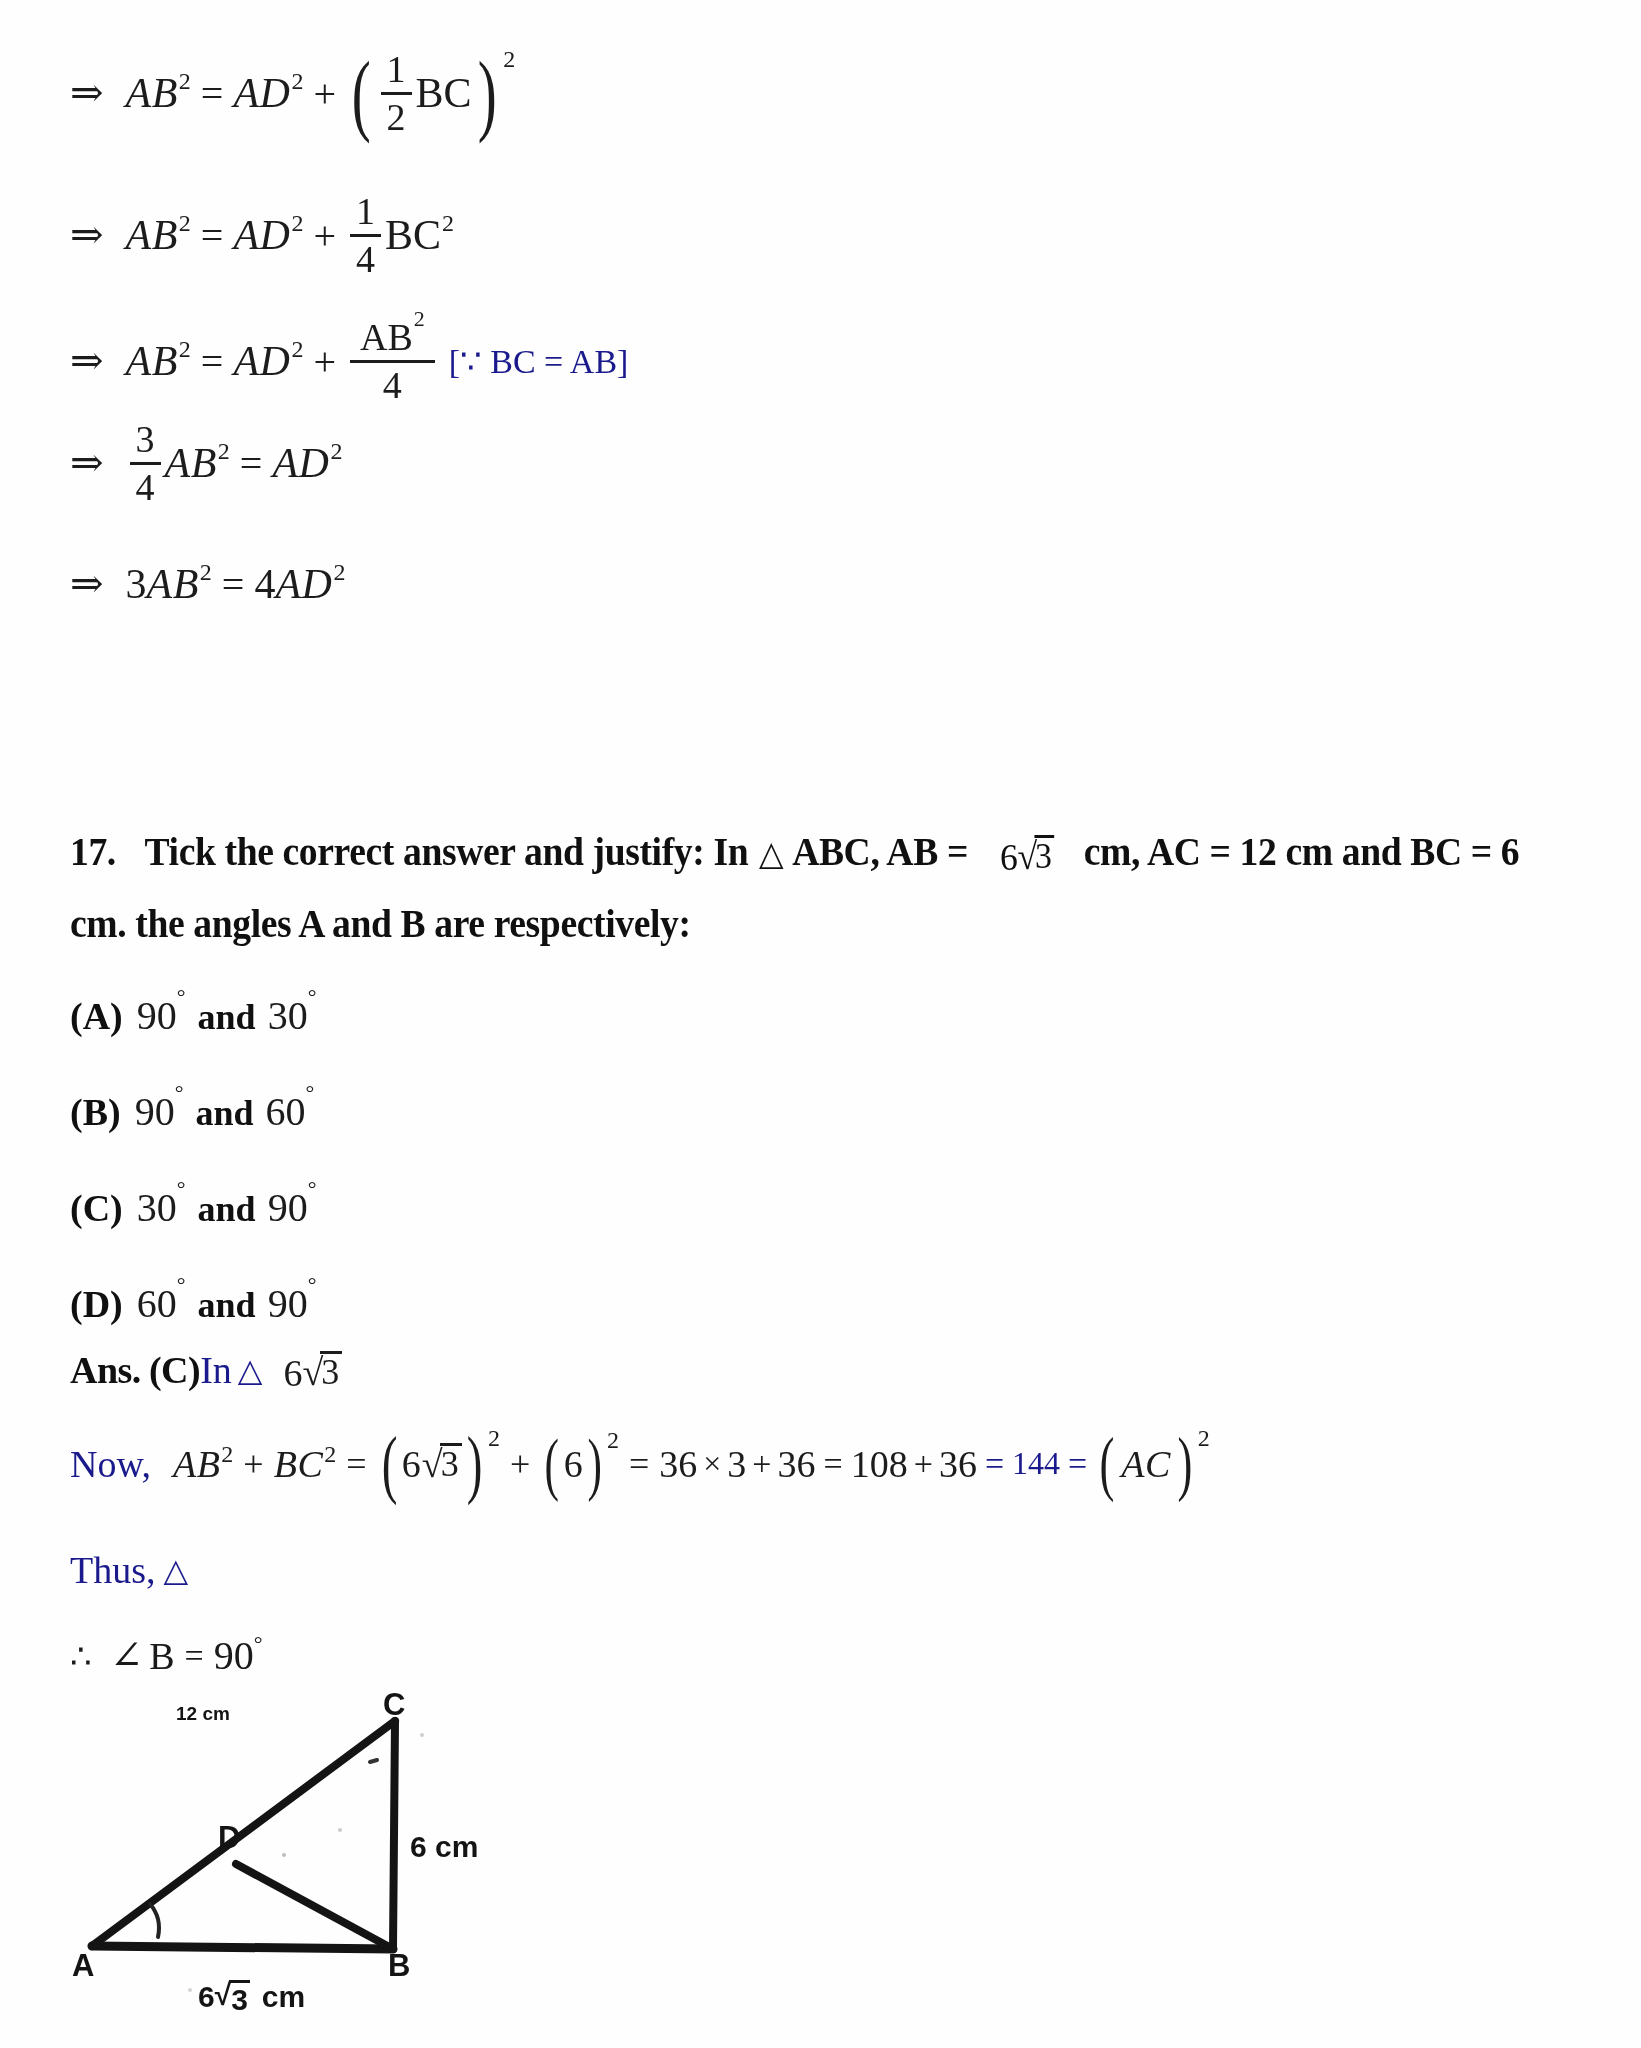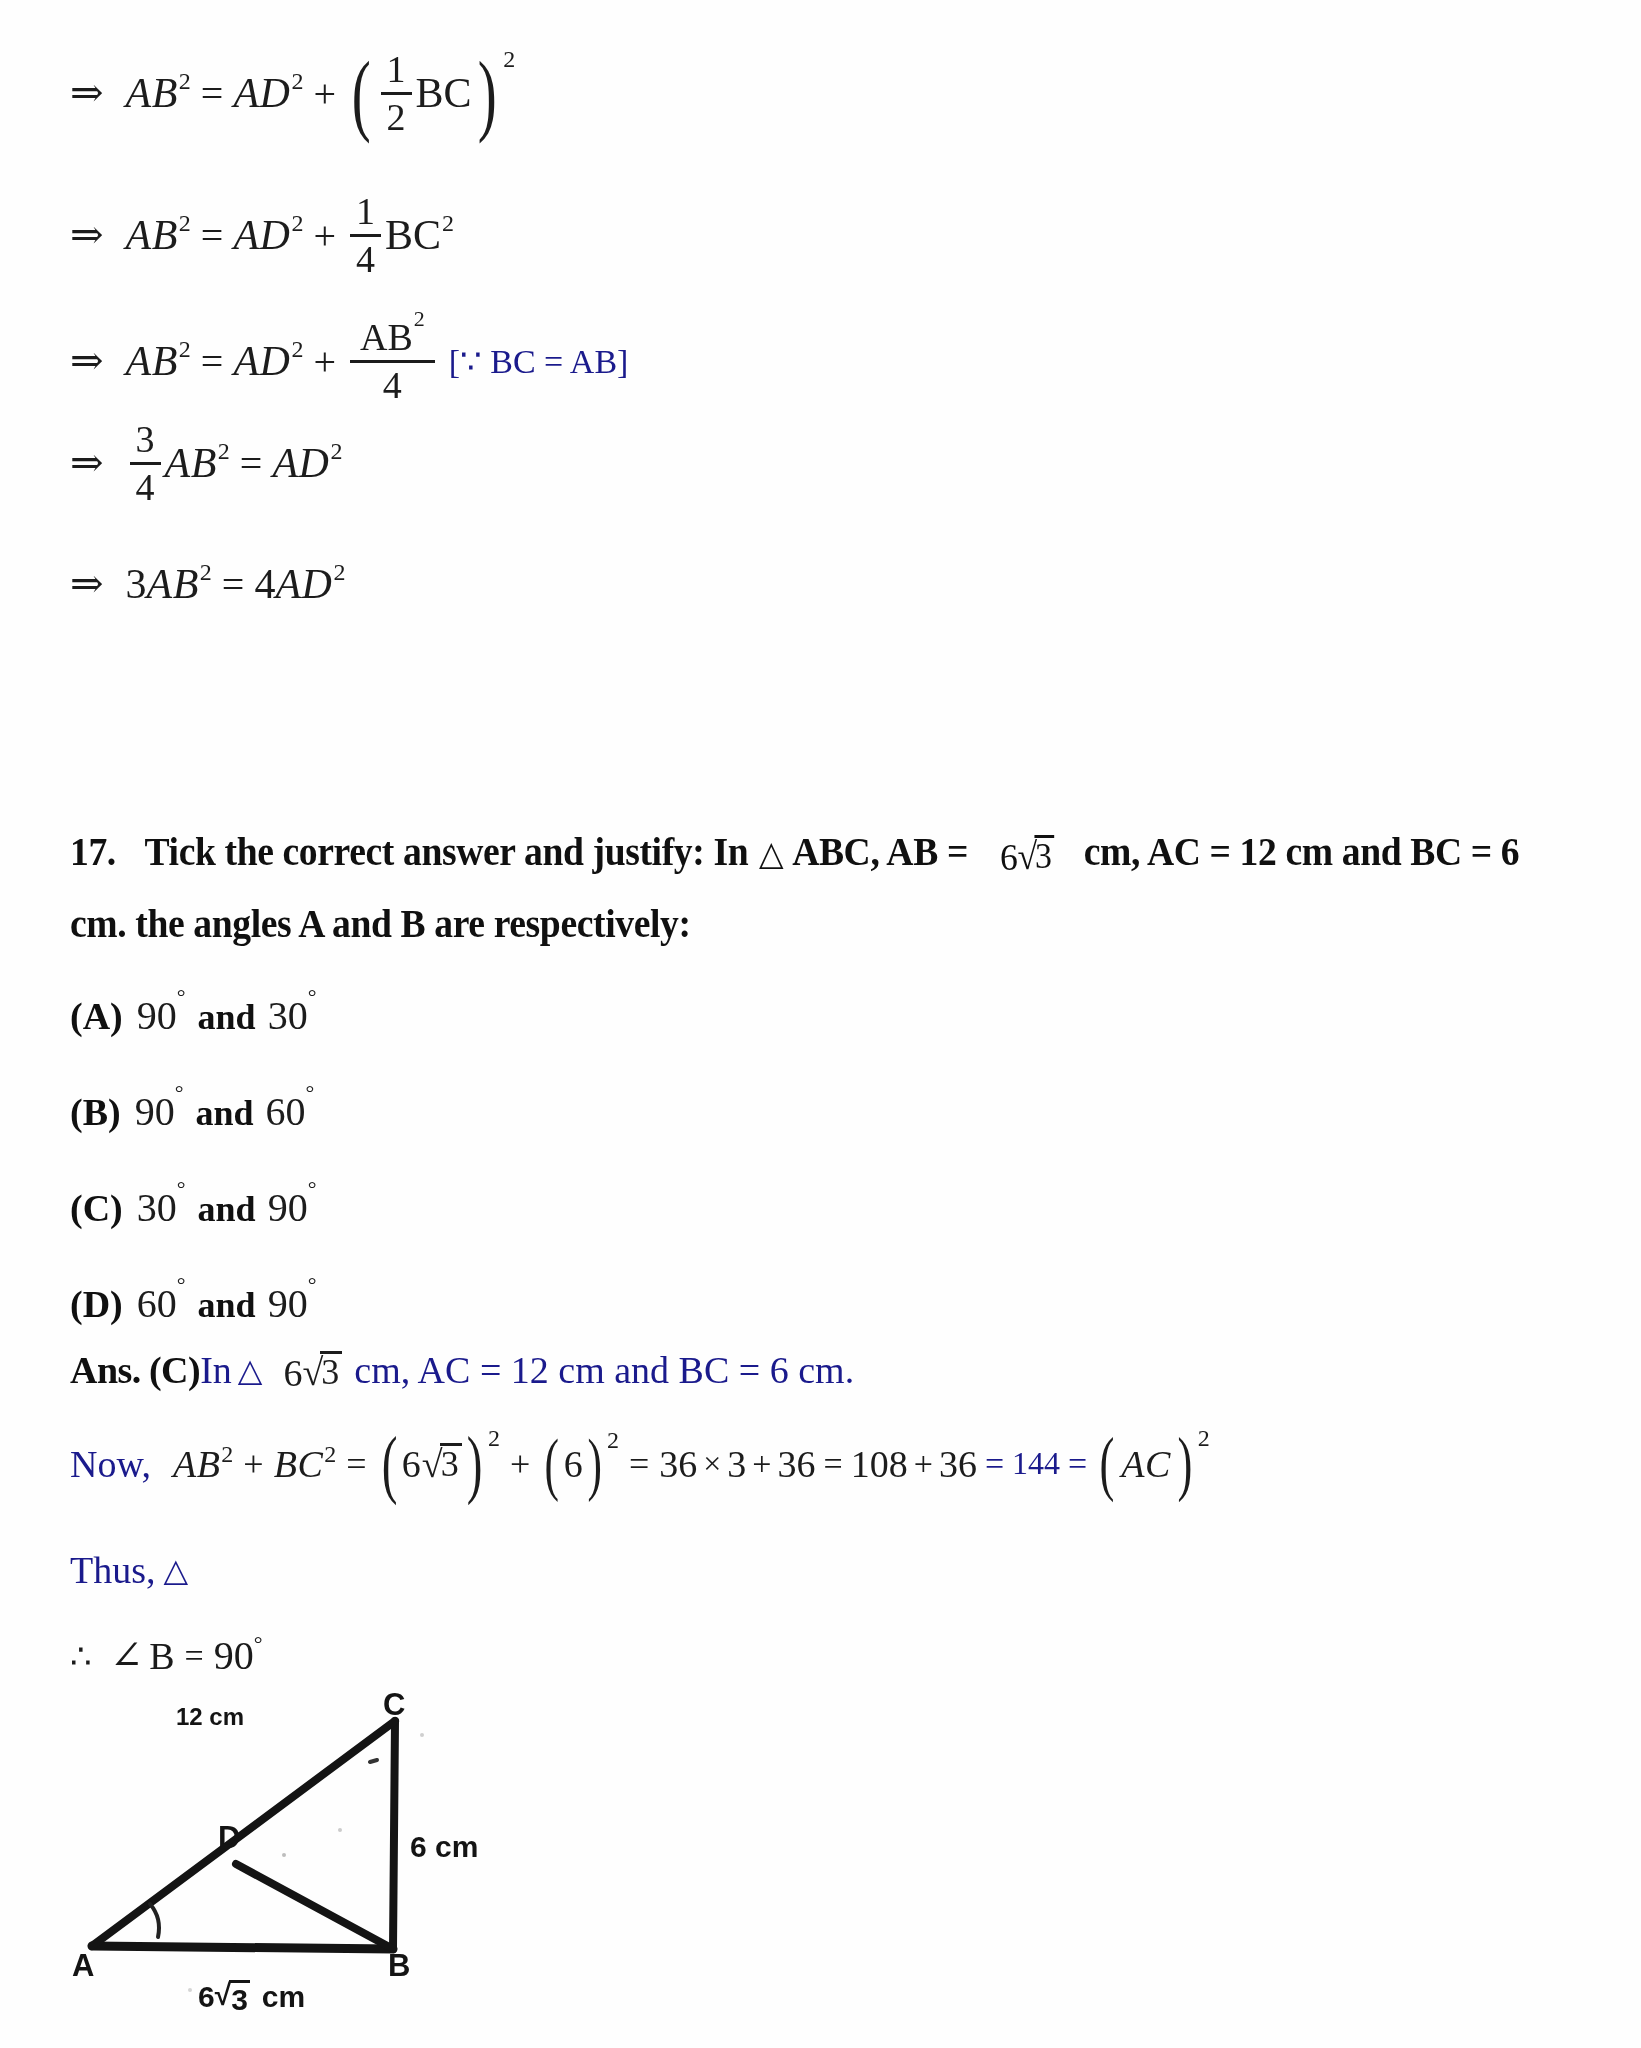--- a/index.html
+++ b/index.html
@@ -373,21 +373,20 @@
     <span class="ans-tag">(C)</span>
     <span class="bluetext">In</span>
     <span class="bluetext tri" style="font-size:32px;padding:0 6px;">△</span>
     <span style="display:inline-block;width:14px;"></span>
     <span class="sqrt ink-black" style="position:relative;top:3px;">
       <span style="font-size:38px;">6</span>
       <span class="rad" style="font-size:38px;">√</span>
       <span class="rand" style="font-size:36px;">3</span>
     </span>
     <span style="display:inline-block;width:12px;"></span>
-    <span class="bluetext">cm, AC = 12 cm and BC = 6 cm.</span>
   </div>
 
   <div class="mathline" style="left:70px; top:1440px;">
     <span class="bluetext" style="font-size:38px;">Now,</span>
     <span style="display:inline-block;width:22px;"></span>
     <span class="mi" style="font-size:38px;">AB</span>
     <span class="sup" style="top:-10px;">2</span>
     <span class="op" style="font-size:36px;">+</span>
     <span class="mi" style="font-size:38px;">BC</span>
     <span class="sup" style="top:-10px;">2</span>
@@ -469,21 +468,21 @@
       <circle cx="270" cy="140" r="2" fill="#cccccc"></circle>
       <circle cx="120" cy="300" r="2" fill="#d5d5d5"></circle>
       <circle cx="352" cy="45" r="2" fill="#cfcfcf"></circle>
     </svg>
 
     <span class="figlabel" style="left:2px; top:258px; font-size:31px;">A</span>
     <span class="figlabel" style="left:318px; top:258px; font-size:31px;">B</span>
     <span class="figlabel" style="left:313px; top:-3px; font-size:31px;">C</span>
     <span class="figlabel" style="left:148px; top:130px; font-size:31px;">D</span>
 
-    <span class="figlabel" style="left:106px; top:13px; font-size:24px;">12 cm</span>
+    <span class="figlabel" style="left:106px; top:13px; font-size:19px;">12 cm</span>
     <span class="figlabel" style="left:340px; top:140px; font-size:30px;">6 cm</span>
 
     <span class="figlabel" style="left:128px; top:290px; font-size:30px; display:flex; align-items:flex-start;">
       <span>6</span>
       <span class="sq">
         <span class="rd">√</span>
         <span class="rn">3</span>
       </span>
       <span style="display:inline-block;width:12px;"></span>
       <span>cm</span>

